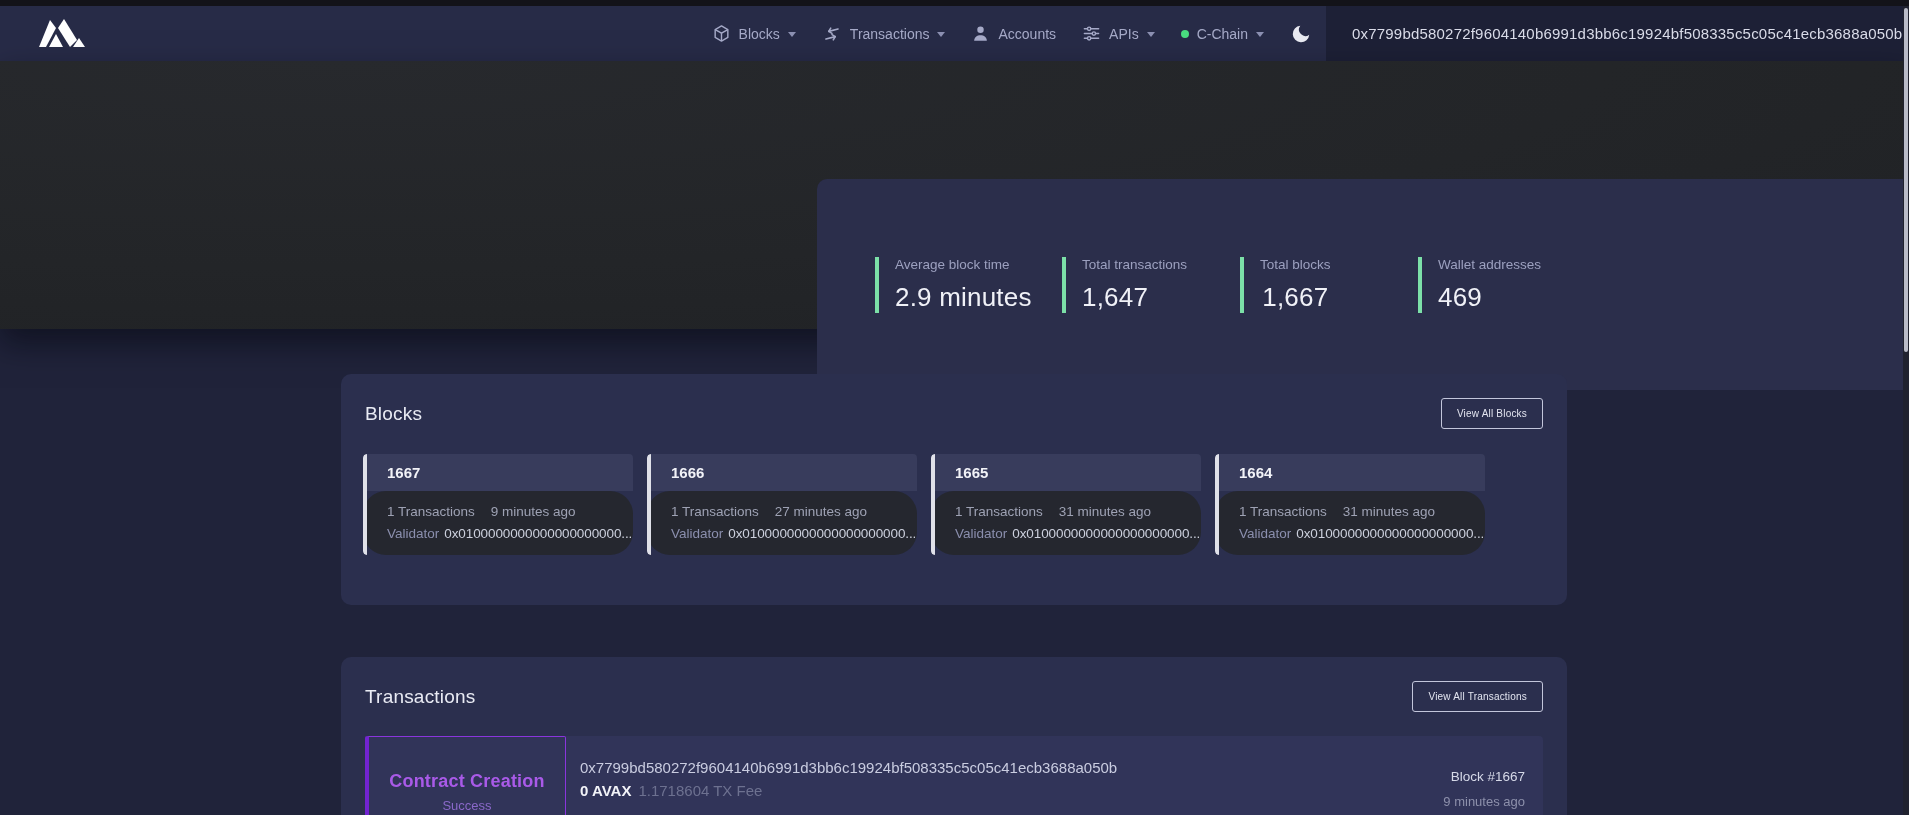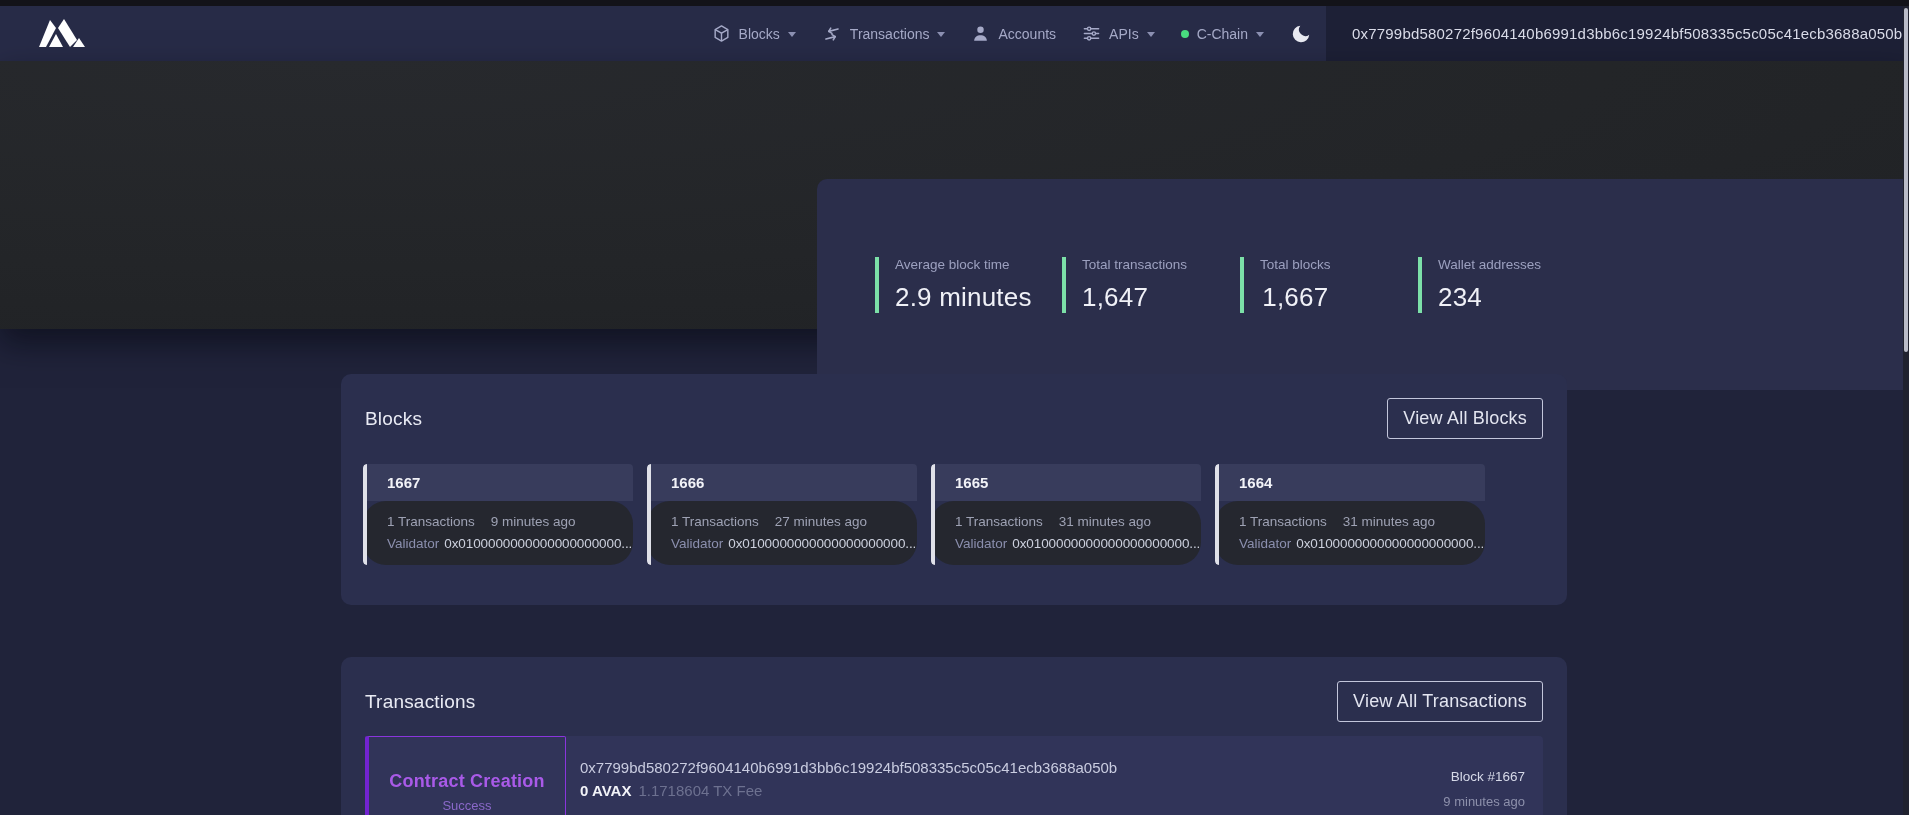--- a/index.html
+++ b/index.html
@@ -67,21 +67,21 @@
   }
   .section-card.blocks { top:374px; height:231px; }
   .section-card.transactions { top:657px; height:290px; }
   .section-head {
     display:flex; align-items:center; justify-content:space-between;
     padding:24px 24px 0 24px;
   }
   .section-title { font-size:19px; color:#e9ebf4; letter-spacing:.2px; }
   .view-all-btn {
     background:transparent; border:1px solid #c3c6db; border-radius:3px;
-    color:#e3e5f0; font-size:18px; font-family:inherit;
+    color:#e3e5f0; font-size:10px; font-family:inherit;
     padding:9px 15px; cursor:pointer; letter-spacing:.2px;
   }
 
   
   .blocks-grid { display:flex; gap:14px; margin:25px 22px 0 22px; }
   .mini-card {
     position:relative; width:270px; height:101px; border-radius:4px;
     overflow:hidden; cursor:pointer; flex:none;
   }
   .mini-bar { position:absolute; left:0; top:0; bottom:0; width:4px; background:#e0e1e9; border-radius:4px 0 0 4px; }
@@ -214,21 +214,21 @@
     <div class="stat stat-2">
       <div class="stat-label">Total transactions</div>
       <div class="stat-value">1,647</div>
     </div>
     <div class="stat stat-3">
       <div class="stat-label">Total blocks</div>
       <div class="stat-value">1,667</div>
     </div>
     <div class="stat stat-4">
       <div class="stat-label">Wallet addresses</div>
-      <div class="stat-value">234</div>
+      <div class="stat-value">469</div>
     </div>
   </div>
 </div>
 
 <div class="section-card blocks">
   <div class="section-head">
     <div class="section-title">Blocks</div>
     <button class="view-all-btn">View All Blocks</button>
   </div>
   <div class="blocks-grid">

